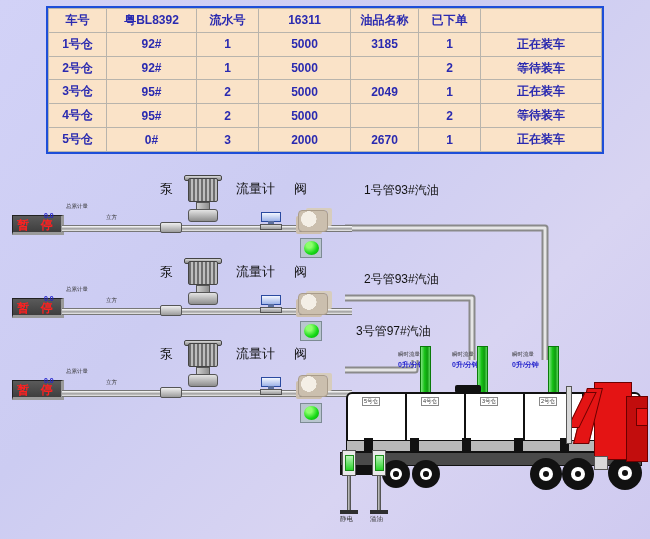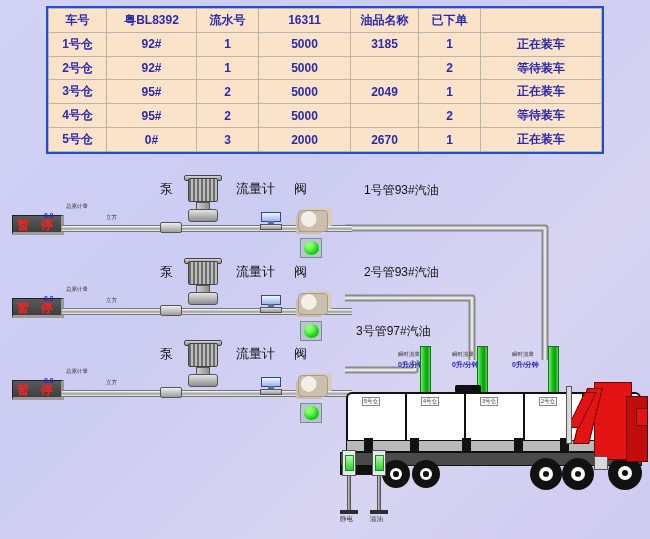--- a/index.html
+++ b/index.html
@@ -291,21 +291,21 @@
     <div class="box"></div>
     <div class="stem"></div>
     <div class="base"></div>
   </div>
   <div class="lbl" style="left:236px; top:103px">流量计</div>
   <div class="valve" style="left:298px; top:133px"></div>
   <div class="lbl" style="left:294px; top:103px">阀</div>
   <div class="greenled" style="left:300px; top:161px">
       <i></i>
     </div>
-  <div class="lbl-pipe" style="left:364px; top:104px">2号管93#汽油</div>
+  <div class="lbl-pipe" style="left:364px; top:111px">2号管93#汽油</div>
 
   <div class="pause-btn" style="left:12px; top:220px">暂 停</div>
   <div class="lbl-sm" style="left:66px; top:207px">总累计量</div>
   <div class="lbl-blue-sm" style="left:44px; top:217px">0.0</div>
   <div class="lbl-sm" style="left:106px; top:218px">立方</div>
   <div class="hpipe" style="left:62px; top:230px; width:290px"></div>
   <div class="smallvalve" style="left:160px; top:227px"></div>
   <div class="pump" style="left:186px; top:183px">
     <div class="cap"></div>
     <div class="motor"></div>

